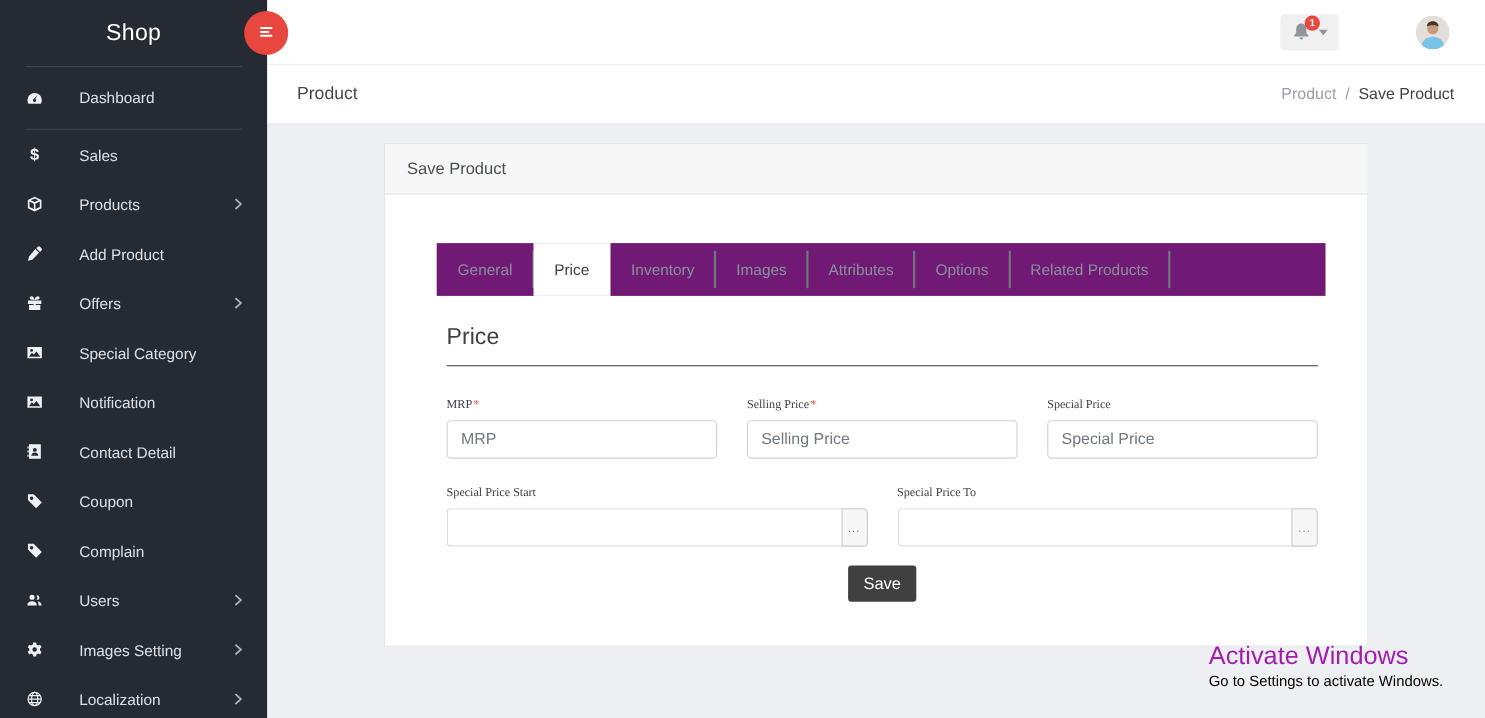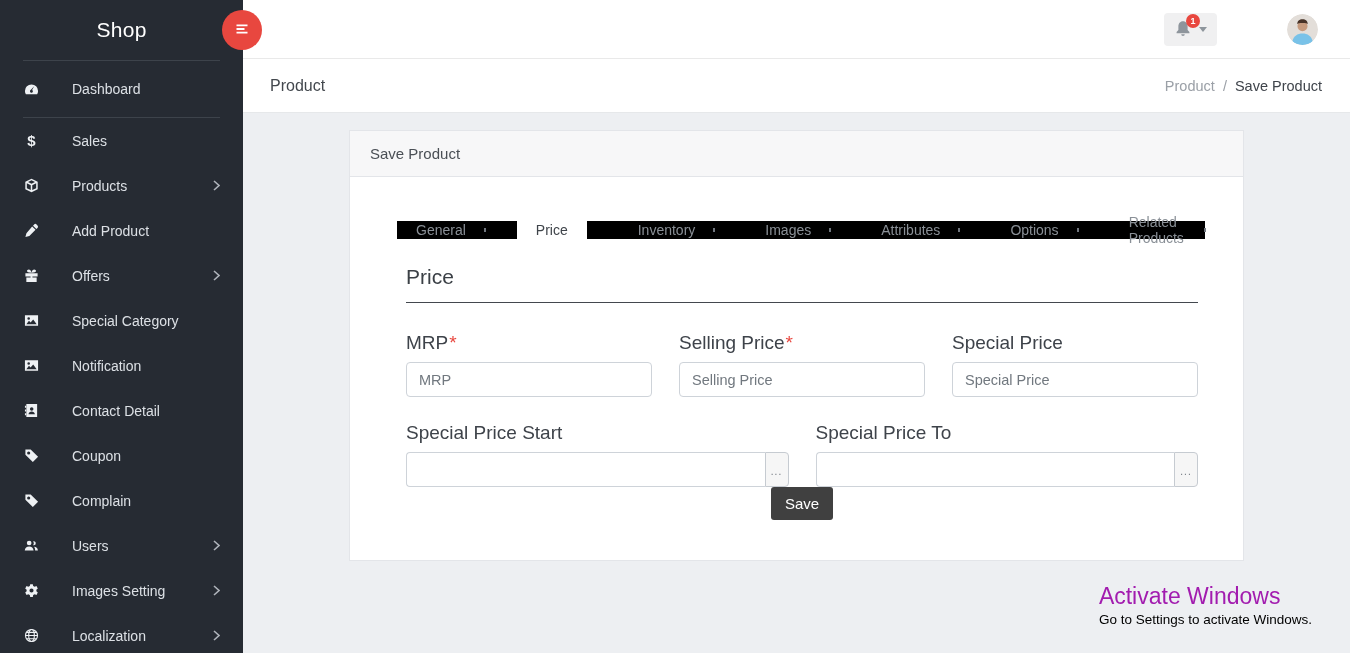--- a/index.html
+++ b/index.html
@@ -43,33 +43,33 @@
   .bc-sep { color:#9ba0a7; margin:0 4px; }
   .bc-current { color:#3f444b; }
 
   .content { flex:1; background:#edeff2; padding-top:17px; position:relative; }
 
   
   .card { width:895px; margin:0 auto; background:#fff; border:1px solid #e3e5e9; }
   .card-header { background:#f7f7f8; border-bottom:1px solid #e3e5e9; padding:14px 20px; font-size:15px; color:#4a4f55; }
   .card-body { padding:44px 38px 40px 47px; }
 
-  .tabs { display:flex; list-style:none; background:#000000; height:18px; align-items:stretch;gap:32px; }
+  .tabs { display:flex; list-style:none; background:#701a75; height:48px; align-items:stretch; }
   .tab { display:flex; align-items:center; padding:0 19px; color:#8a9097; font-size:14px; cursor:pointer; position:relative; }
   .tab::after { content:''; position:absolute; right:-1px; top:7px; bottom:7px; width:2px; background:#70767e; }
   .tab.active { background:#ffffff; color:#3f444a; }
   .tab.active::after { display:none; }
 
   .section { padding:0 7px 0 9px; }
   .section-title { font-size:21px; font-weight:normal; color:#3b4046; margin:26px 0 13px; }
   .section-rule { border:none; border-top:1px solid #43484e; margin:0 0 29px; }
 
   .row3 { display:grid; grid-template-columns:1fr 1fr 1fr; column-gap:27px; margin-bottom:25px; }
-  .row2 { display:grid; grid-template-columns:1fr 1fr; column-gap:27px; }
-  .field label { display:block; font-size:19px; color:#3e434a; margin-bottom:8px; }
+  .row2 { display:grid; grid-template-columns:1fr 1fr; column-gap:27px; margin-bottom:17px; }
+  .field label { display:block; font-size:11px; color:#3e434a; margin-bottom:8px;font-family:Liberation Serif, serif; }
   .req { color:#e8473f; margin-left:1px; }
   .form-control { width:100%; height:35px; border:1px solid #ced3d9; border-radius:4px; padding:0 12px; font-size:14.5px; color:#3e434a; background:#fff; }
   .form-control::placeholder { color:#71787f; }
   .input-group { display:flex; }
   .input-group .form-control { border-top-right-radius:0; border-bottom-right-radius:0; border-right:none; flex:1; }
   .picker-btn { width:24px; background:#f6f6f6; border:1px solid #c6cbd1; border-radius:0 4px 4px 0; color:#6f767e; font-size:10px; letter-spacing:1px; cursor:pointer; display:flex; align-items:flex-end; justify-content:center; padding-bottom:9px; }
 
   .actions { display:flex; justify-content:center; }
   .save-btn { background:#404040; color:#ffffff; border:none; border-radius:3px; font-size:15px; padding:8px 14px; cursor:pointer; font-family:"Liberation Sans", sans-serif; }
 

